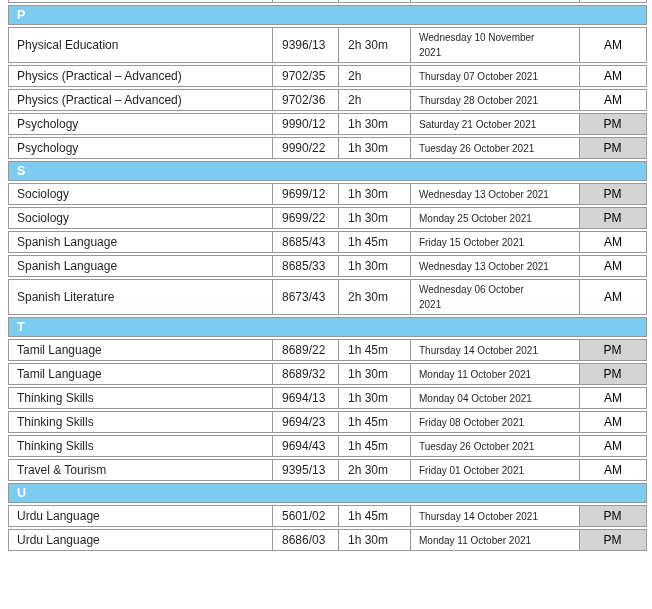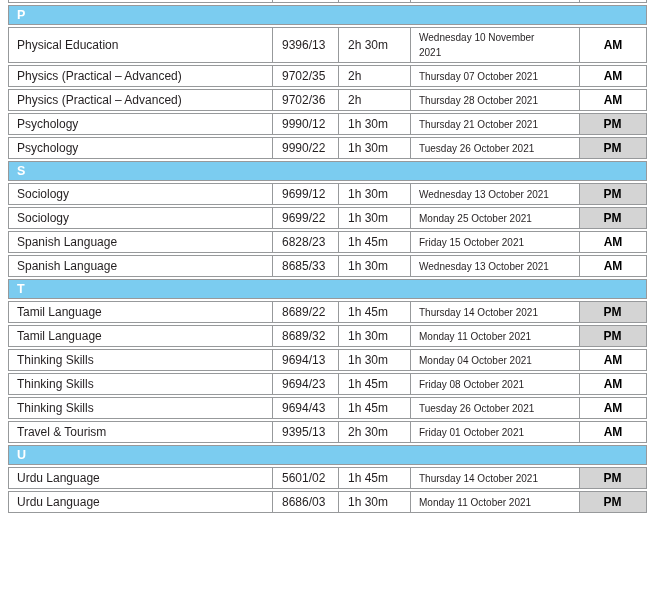--- a/index.html
+++ b/index.html
@@ -57,21 +57,21 @@
     height: 14px;
     line-height: 14px;
   }
   td.code, td.duration { padding-left: 9px; }
   td.date {
     white-space: pre;
     font-size: 10px;
   }
   td.session {
     text-align: center;
-    font-weight: bold;
+    font-weight: normal;
     color: #000000;
   }
   td.session.pm { background: #D4D4D4; padding-left: 7px; }
 </style>
 </head>
 <body>
 
 <div class="page">
   <table>
     <colgroup>
@@ -111,21 +111,21 @@
           <td class="subject">Physics (Practical – Advanced)</td>
           <td class="code">9702/36</td>
           <td class="duration">2h</td>
           <td class="date">Thursday 28 October 2021</td>
           <td class="session am">AM</td>
         </tr>
         <tr>
           <td class="subject">Psychology</td>
           <td class="code">9990/12</td>
           <td class="duration">1h 30m</td>
-          <td class="date">Thursday 21 October 2021</td>
+          <td class="date">Saturday 21 October 2021</td>
           <td class="session pm">PM</td>
         </tr>
         <tr>
           <td class="subject">Psychology</td>
           <td class="code">9990/22</td>
           <td class="duration">1h 30m</td>
           <td class="date">Tuesday 26 October 2021</td>
           <td class="session pm">PM</td>
         </tr>
         <tr>
@@ -140,30 +140,38 @@
         </tr>
         <tr>
           <td class="subject">Sociology</td>
           <td class="code">9699/22</td>
           <td class="duration">1h 30m</td>
           <td class="date">Monday 25 October 2021</td>
           <td class="session pm">PM</td>
         </tr>
         <tr>
           <td class="subject">Spanish Language</td>
-          <td class="code">6828/23</td>
+          <td class="code">8685/43</td>
           <td class="duration">1h 45m</td>
           <td class="date">Friday 15 October 2021</td>
           <td class="session am">AM</td>
         </tr>
         <tr>
           <td class="subject">Spanish Language</td>
           <td class="code">8685/33</td>
           <td class="duration">1h 30m</td>
           <td class="date">Wednesday 13 October 2021</td>
+          <td class="session am">AM</td>
+        </tr>
+        <tr>
+          <td class="subject">Spanish Literature</td>
+          <td class="code">8673/43</td>
+          <td class="duration">2h 30m</td>
+          <td class="date">Wednesday 06 October
+2021</td>
           <td class="session am">AM</td>
         </tr>
         <tr>
           <td colspan="5" class="section">T</td>
         </tr>
         <tr>
           <td class="subject">Tamil Language</td>
           <td class="code">8689/22</td>
           <td class="duration">1h 45m</td>
           <td class="date">Thursday 14 October 2021</td>

